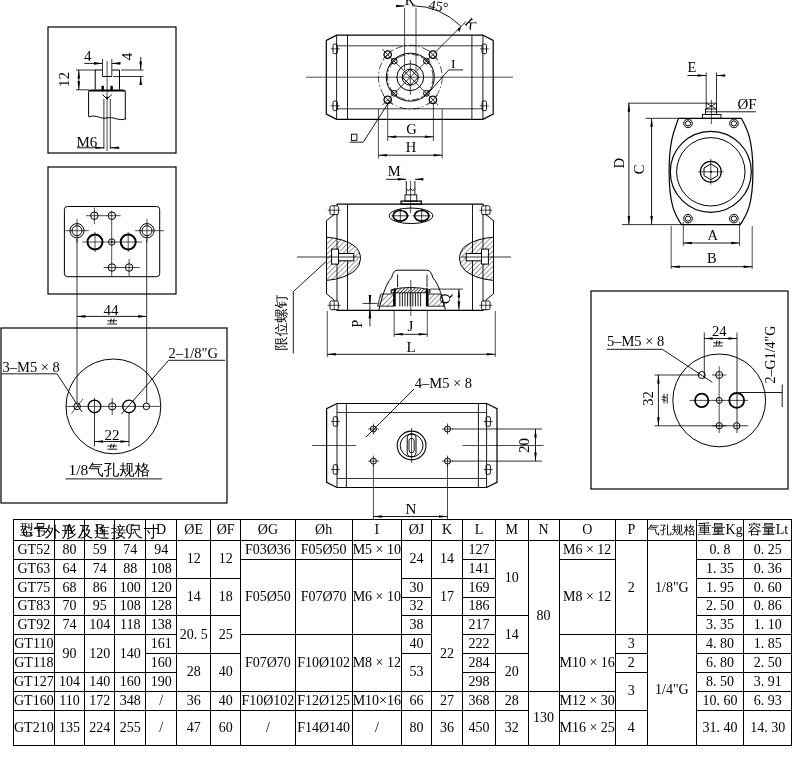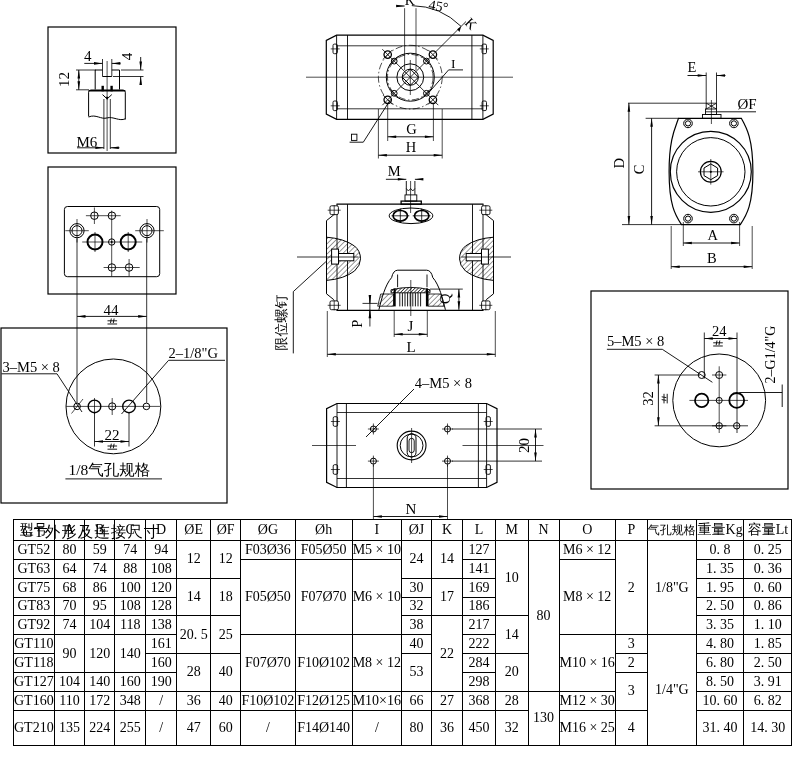--- a/index.html
+++ b/index.html
@@ -857,21 +857,21 @@
           <td>F10Ø102</td>
           <td>F12Ø125</td>
           <td>M10×16</td>
           <td>66</td>
           <td>27</td>
           <td>368</td>
           <td>28</td>
           <td rowspan="2">130</td>
           <td>M12 × 30</td>
           <td>10. 60</td>
-          <td>6. 82</td>
+          <td>6. 93</td>
         </tr>
         <tr style="height:35px">
           <td>GT210</td>
           <td>135</td>
           <td>224</td>
           <td>255</td>
           <td>/</td>
           <td>47</td>
           <td>60</td>
           <td>/</td>

